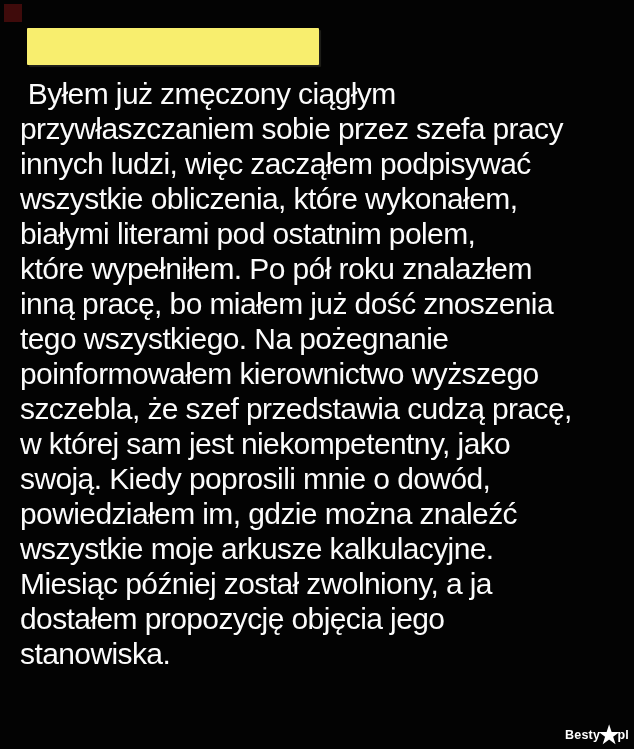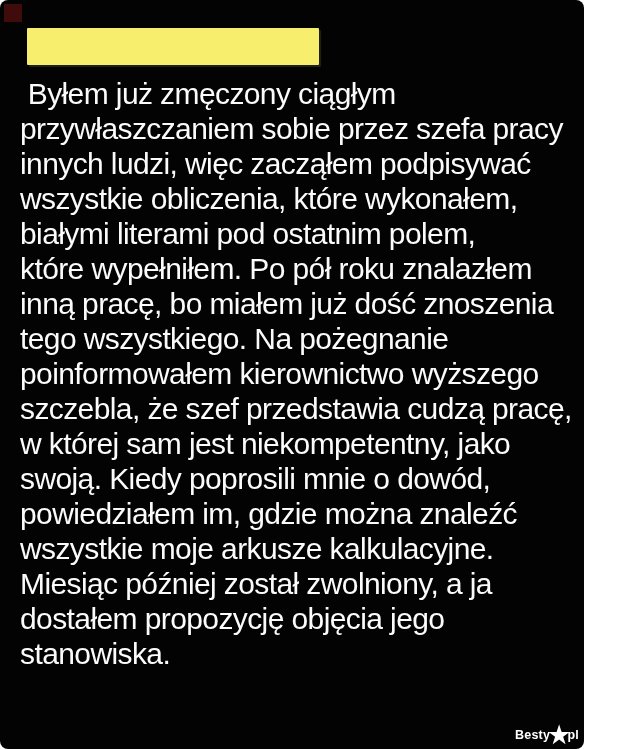--- a/index.html
+++ b/index.html
@@ -1,23 +1,22 @@
 <!DOCTYPE html>
 <html><head>
 <meta charset="utf-8">
 <style>
   html, body { margin: 0; padding: 0; }
   .page {
     position: relative;
-    width: 584px;
+    width: 634px;
     height: 749px;
     background: #030303;
     overflow: hidden;
     font-family: "Liberation Sans", "DejaVu Sans", sans-serif;
-    border-radius: 8px;
   }
   .corner-square {
     position: absolute;
     left: 4px;
     top: 4px;
     width: 18px;
     height: 18px;
     background: #3f0b0b;
   }
   .censor-bar {

